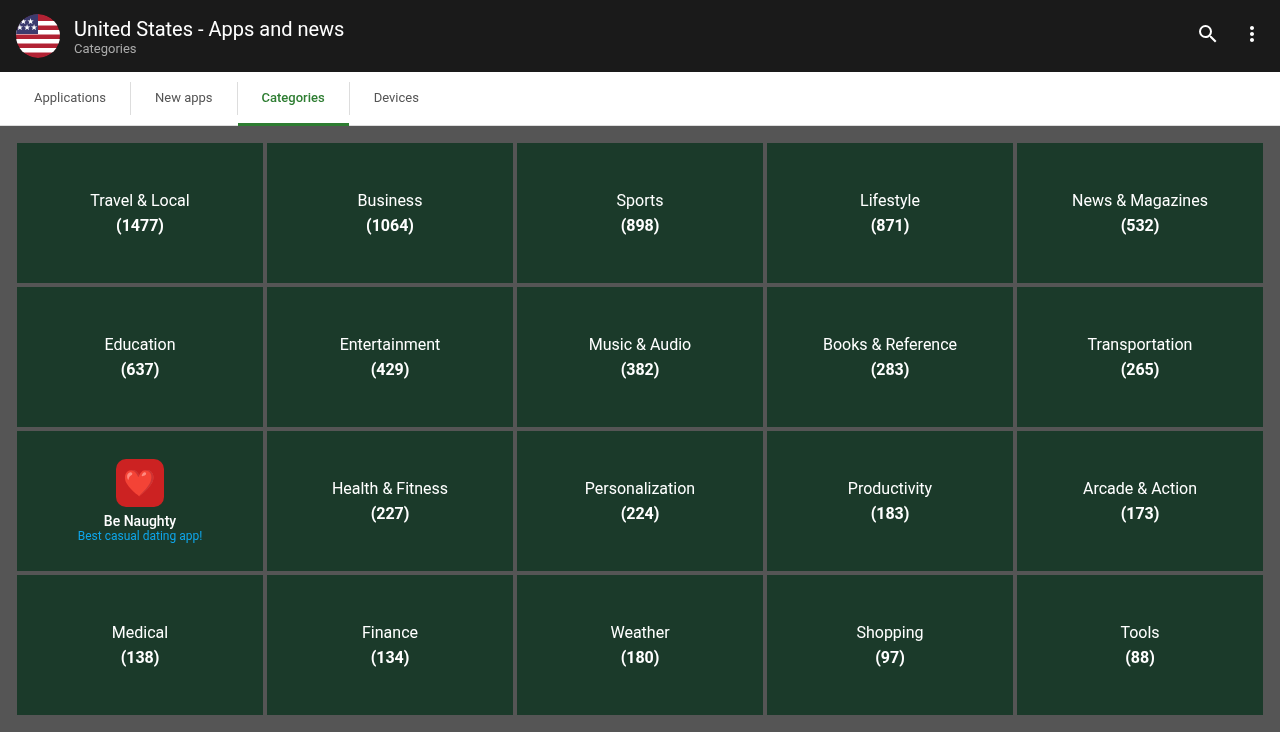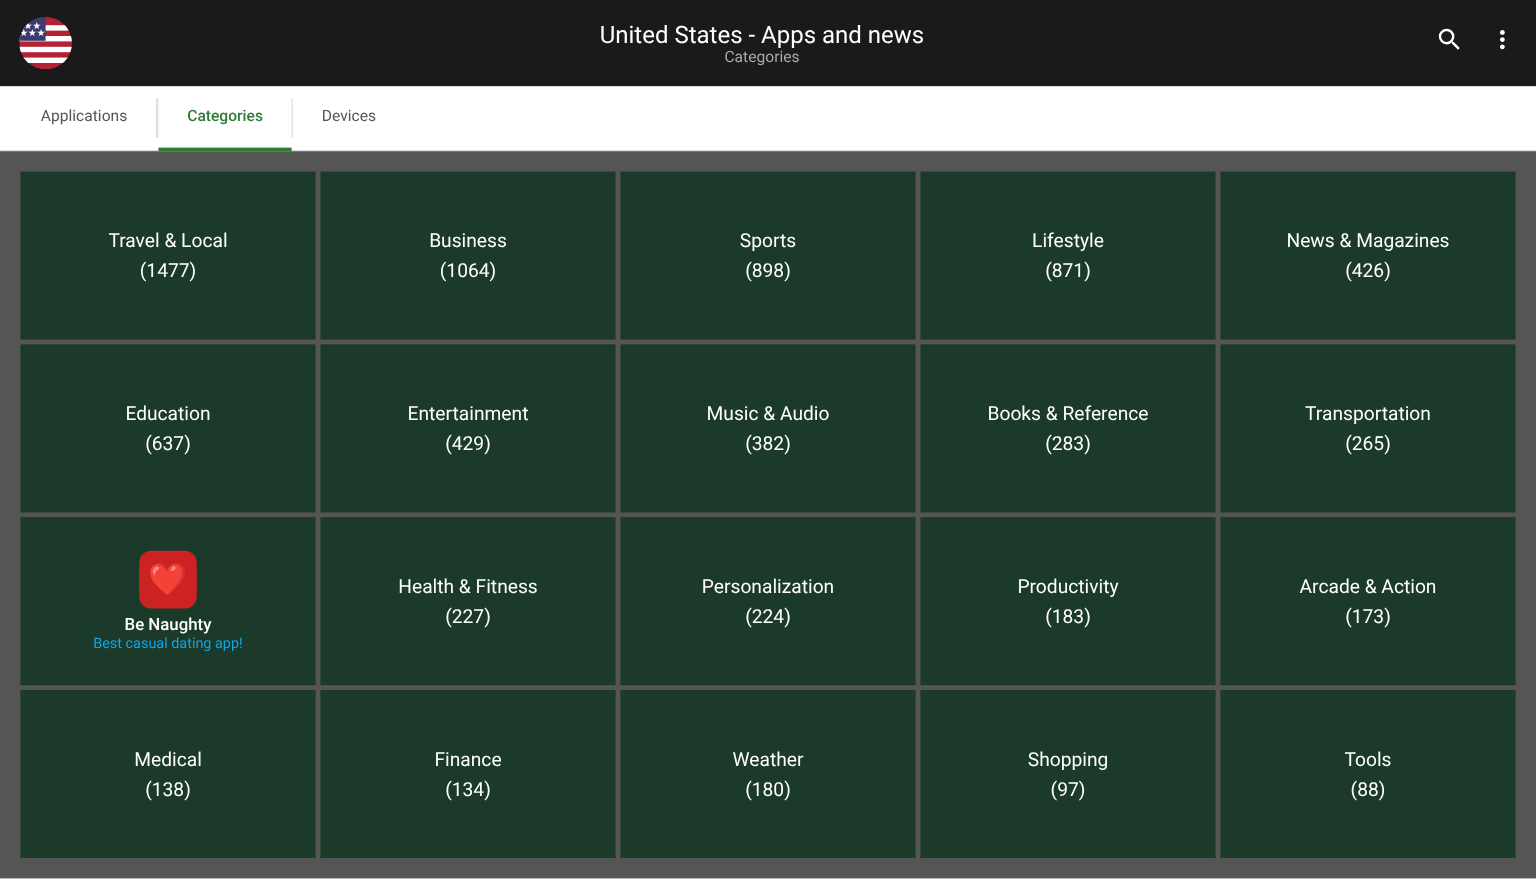--- a/index.html
+++ b/index.html
@@ -14,21 +14,21 @@
       height: 72px;
     }
     #flag-icon {
       width: 44px;
       height: 44px;
       border-radius: 50%;
       overflow: hidden;
       margin-right: 14px;
       flex-shrink: 0;
     }
-    #header-text { flex: 1; text-align: center; }
+    #header-text { flex: 1; }
     #header-title {
       color: #fff;
       font-size: 20px;
       font-weight: 400;
     }
     #header-subtitle {
       color: #aaa;
       font-size: 13px;
     }
     #header-actions {
@@ -88,21 +88,21 @@
       position: relative;
     }
     .cell-title {
       font-size: 16px;
       font-weight: 400;
       text-align: center;
       padding: 0 8px;
     }
     .cell-count {
       font-size: 16px;
-      font-weight: 400;
+      font-weight: 700;
       margin-top: 6px;
     }
 
     
     .ad-cell {
       background: #1b3a2a;
       display: flex;
       flex-direction: column;
       align-items: center;
       justify-content: center;
@@ -153,20 +153,21 @@
       <svg width="24" height="24" viewBox="0 0 24 24" fill="white">
         <path d="M12 8c1.1 0 2-.9 2-2s-.9-2-2-2-2 .9-2 2 .9 2 2 2zm0 2c-1.1 0-2 .9-2 2s.9 2 2 2 2-.9 2-2-.9-2-2-2zm0 6c-1.1 0-2 .9-2 2s.9 2 2 2 2-.9 2-2-.9-2-2-2z"></path>
       </svg>
     </span>
   </div>
 </div>
 
 <div id="nav">
   <div class="nav-tab">Applications</div>
   <div class="nav-divider"></div>
+  <div class="nav-tab">New apps</div>
   <div class="nav-divider"></div>
   <div class="nav-tab active">Categories</div>
   <div class="nav-divider"></div>
   <div class="nav-tab">Devices</div>
 </div>
 
 <div id="grid">
 <div class="grid-cell">
       <div class="cell-title">Travel &amp; Local</div>
       <div class="cell-count">(1477)</div>
@@ -178,21 +179,21 @@
     <div class="grid-cell">
       <div class="cell-title">Sports</div>
       <div class="cell-count">(898)</div>
     </div>
     <div class="grid-cell">
       <div class="cell-title">Lifestyle</div>
       <div class="cell-count">(871)</div>
     </div>
     <div class="grid-cell">
       <div class="cell-title">News &amp; Magazines</div>
-      <div class="cell-count">(426)</div>
+      <div class="cell-count">(532)</div>
     </div>
     <div class="grid-cell">
       <div class="cell-title">Education</div>
       <div class="cell-count">(637)</div>
     </div>
     <div class="grid-cell">
       <div class="cell-title">Entertainment</div>
       <div class="cell-count">(429)</div>
     </div>
     <div class="grid-cell">

